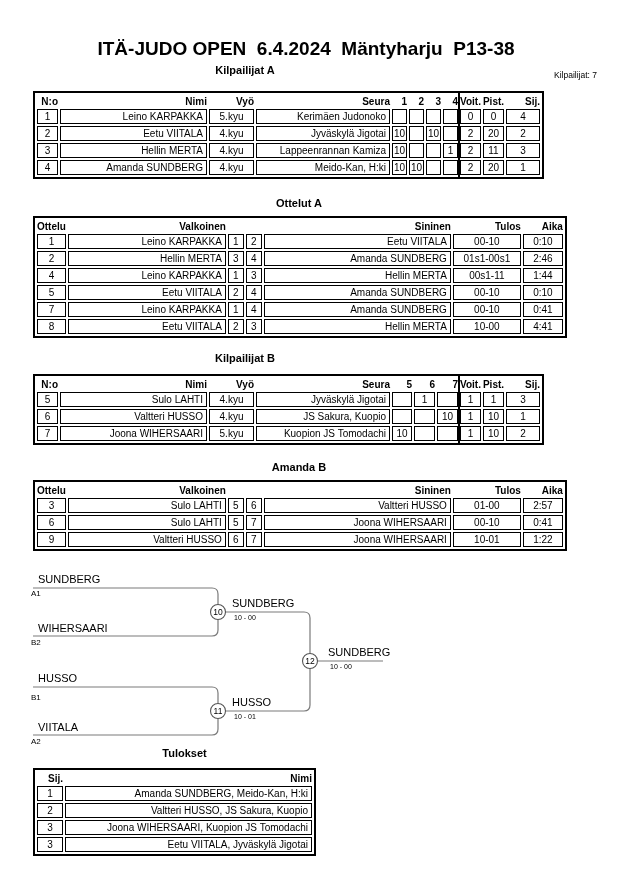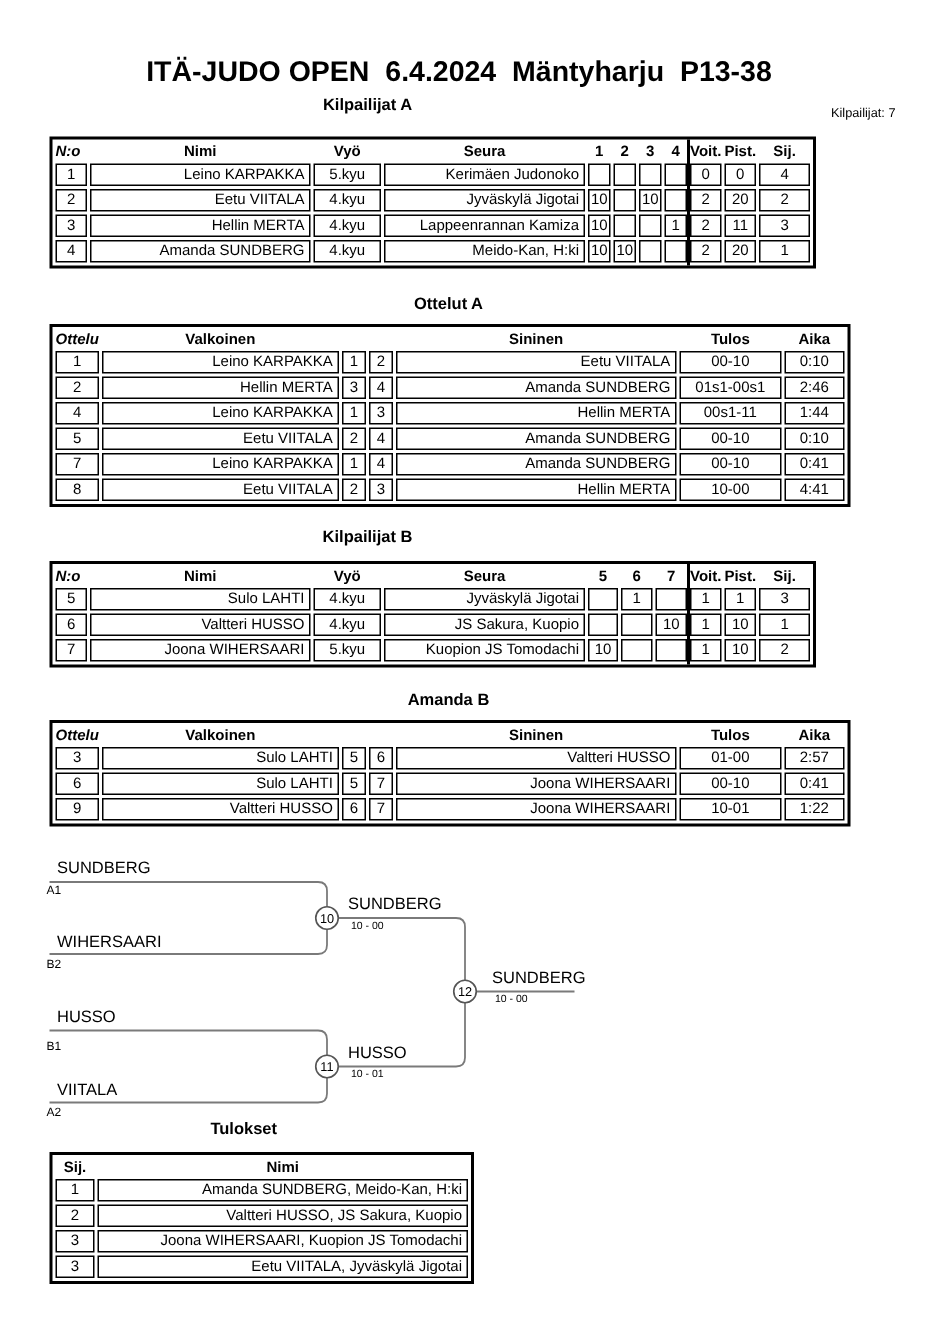--- a/index.html
+++ b/index.html
@@ -8,22 +8,22 @@
 
   .title { position:absolute; top:38px; left:0; width:612px; text-align:center;
            font-size:19px; font-weight:bold; white-space:pre; }
 
   .sec-title { position:absolute; font-size:11px; font-weight:bold; text-align:center; white-space:nowrap; }
   .note { position:absolute; font-size:8.5px; text-align:right; }
 
   .tbl-wrap { position:absolute; border:2px solid #000; background:#fff; }
   table { border-collapse:separate; border-spacing:2px; table-layout:fixed; }
   th { font-size:10px; font-weight:bold; padding:0; height:12px;
-       white-space:nowrap; overflow:visible; text-align:center; }
-  th.tl { text-align:left;font-style:italic; }
+       white-space:nowrap; overflow:visible; text-align:right; }
+  th.tl { text-align:right; }
   td { font-size:10px; border:1px solid #000; height:15px; line-height:13px;
        padding:0 3px; box-sizing:border-box; white-space:nowrap; overflow:hidden; }
   td.cc { text-align:center; padding:0; }
   td.cl { text-align:right; }
   .vsep { position:absolute; top:0; bottom:0; width:2px; background:#000; left:423px; }
 
   .bracket { position:absolute; left:25px; top:565px; width:380px; height:185px; }
   .bracket svg { position:absolute; left:0; top:0; }
   .bk-name  { position:absolute; font-size:11px; white-space:nowrap; }
   .bk-seed  { position:absolute; font-size:8px; white-space:nowrap; }
@@ -361,21 +361,21 @@
     <div class="bk-seed" style="left:6px;  top:128px;">B1</div>
     <div class="bk-name" style="left:13px; top:156px;">VIITALA</div>
     <div class="bk-seed" style="left:6px;  top:172px;">A2</div>
     <div class="bk-name" style="left:207px; top:131px;">HUSSO</div>
     <div class="bk-score" style="left:209px; top:148px;">10 - 01</div>
 
     <div class="bk-name" style="left:303px; top:81px;">SUNDBERG</div>
     <div class="bk-score" style="left:305px; top:98px;">10 - 00</div>
   </div>
 
-  <div class="sec-title" style="top:747px; left:21px; width:283px;">Tulokset</div>
+  <div class="sec-title" style="top:747px; left:43px; width:283px;">Tulokset</div>
 
   <div class="tbl-wrap" style="left:33px; top:768px;">
     <table>
       <colgroup>
           <col style="width:26px">
           <col style="width:247px">
         </colgroup>
       <tbody>
           <tr>
         <th>Sij.</th>

